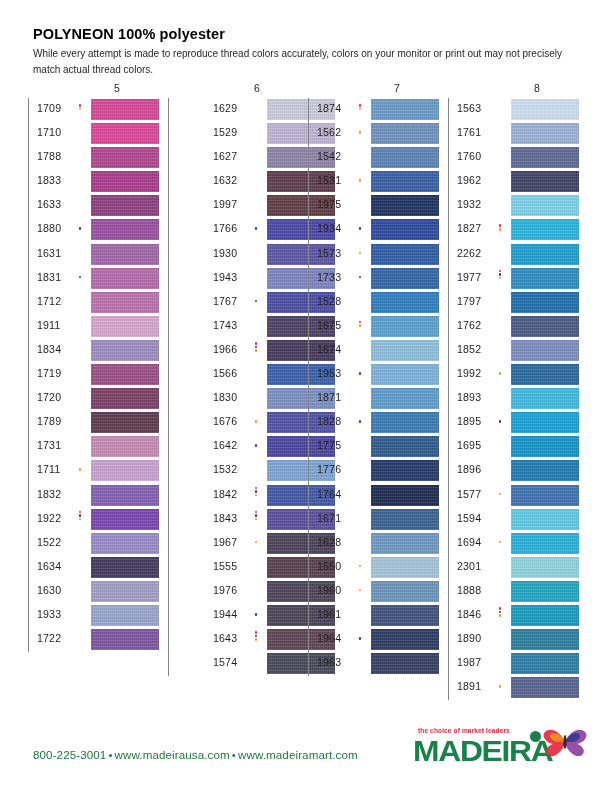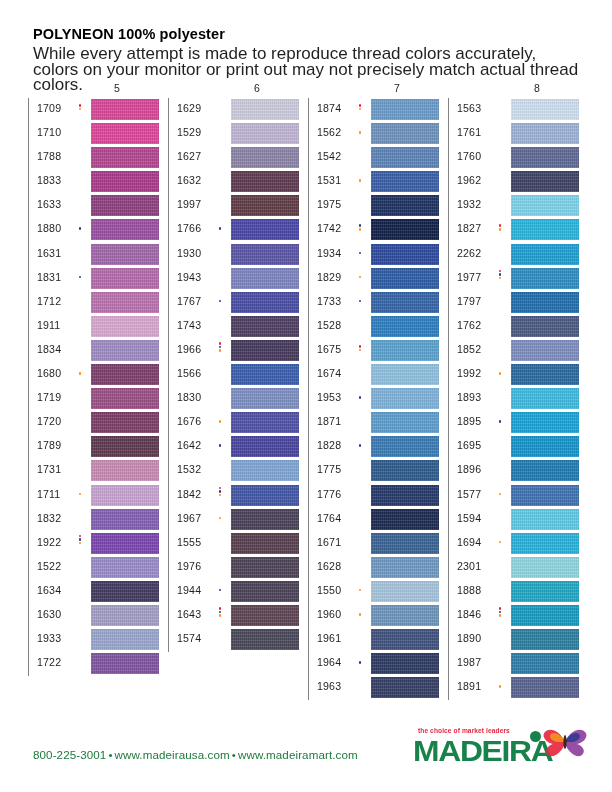--- a/index.html
+++ b/index.html
@@ -9,21 +9,21 @@
     color:#231f20; position:relative; overflow:hidden;
   }
   .page{position:absolute;inset:0;}
 
   .title{
     position:absolute;left:33px;top:26px;
     font-size:14.5px;font-weight:bold;letter-spacing:.1px;color:#000;
   }
   .disclaimer{
     position:absolute;left:33px;top:46px;width:548px;
-    font-size:17px;line-height:15.5px;color:#231f20;
+    font-size:10px;line-height:15.5px;color:#231f20;
   }
 
   .grid{position:absolute;left:28px;top:82px;width:560px;}
 
   .col-headers{position:relative;height:16px;}
   .col-head{
     position:absolute;top:0;font-size:10.5px;color:#231f20;text-align:center;
     width:40px;
   }
 
@@ -198,30 +198,20 @@
             </span>
           </div>
           <div class="row">
             <span class="code">1834</span>
             <span class="swatch" style="background: rgb(158, 140, 196);">
               <i></i>
               <u></u>
             </span>
           </div>
           <div class="row">
-            <span class="code">1680</span>
-            <span class="dots one">
-              <span class="dot d-orange" style="background: rgb(246, 146, 30);"></span>
-            </span>
-            <span class="swatch" style="background: rgb(123, 63, 109);">
-              <i></i>
-              <u></u>
-            </span>
-          </div>
-          <div class="row">
             <span class="code">1719</span>
             <span class="swatch" style="background: rgb(156, 79, 133);">
               <i></i>
               <u></u>
             </span>
           </div>
           <div class="row">
             <span class="code">1720</span>
             <span class="swatch" style="background: rgb(124, 63, 102);">
               <i></i>
@@ -300,21 +290,21 @@
             </span>
           </div>
           <div class="row">
             <span class="code">1722</span>
             <span class="swatch" style="background: rgb(126, 85, 163);">
               <i></i>
               <u></u>
             </span>
           </div>
         </div>
-        <div class="column" style="left: 140px;">
+        <div class="column" style="left: 140px; padding-left: 36px;">
           <div class="row">
             <span class="code">1629</span>
             <span class="swatch" style="background: rgb(204, 204, 223);">
               <i></i>
               <u></u>
             </span>
           </div>
           <div class="row">
             <span class="code">1529</span>
             <span class="swatch" style="background: rgb(192, 182, 214);">
@@ -443,20 +433,32 @@
               <span class="dot d-red" style="background: rgb(232, 39, 63);"></span>
               <span class="dot d-blue" style="background: rgb(43, 58, 143);"></span>
               <span class="dot d-orange" style="background: rgb(246, 146, 30);"></span>
             </span>
             <span class="swatch" style="background: rgb(66, 87, 166);">
               <i></i>
               <u></u>
             </span>
           </div>
           <div class="row">
+            <span class="code">1843</span>
+            <span class="dots">
+              <span class="dot d-red" style="background: rgb(232, 39, 63);"></span>
+              <span class="dot d-blue" style="background: rgb(43, 58, 143);"></span>
+              <span class="dot d-orange" style="background: rgb(246, 146, 30);"></span>
+            </span>
+            <span class="swatch" style="background: rgb(91, 78, 158);">
+              <i></i>
+              <u></u>
+            </span>
+          </div>
+          <div class="row">
             <span class="code">1967</span>
             <span class="dots one">
               <span class="dot d-orange" style="background: rgb(246, 146, 30);"></span>
             </span>
             <span class="swatch" style="background: rgb(74, 66, 89);">
               <i></i>
               <u></u>
             </span>
           </div>
           <div class="row">
@@ -543,42 +545,31 @@
             </span>
           </div>
           <div class="row">
             <span class="code">1975</span>
             <span class="swatch" style="background: rgb(29, 50, 96);">
               <i></i>
               <u></u>
             </span>
           </div>
           <div class="row">
-            <span class="code">1742</span>
-            <span class="dots two">
-              <span class="dot d-blue" style="background: rgb(43, 58, 143);"></span>
-              <span class="dot d-orange" style="background: rgb(246, 146, 30);"></span>
-            </span>
-            <span class="swatch" style="background: rgb(18, 32, 74);">
-              <i></i>
-              <u></u>
-            </span>
-          </div>
-          <div class="row">
             <span class="code">1934</span>
             <span class="dots one">
               <span class="dot d-blue" style="background: rgb(43, 58, 143);"></span>
             </span>
             <span class="swatch" style="background: rgb(45, 74, 158);">
               <i></i>
               <u></u>
             </span>
           </div>
           <div class="row">
-            <span class="code">1829</span>
+            <span class="code">1573</span>
             <span class="dots one">
               <span class="dot d-orange" style="background: rgb(246, 146, 30);"></span>
             </span>
             <span class="swatch" style="background: rgb(47, 92, 166);">
               <i></i>
               <u></u>
             </span>
           </div>
           <div class="row">
             <span class="code">1733</span>

